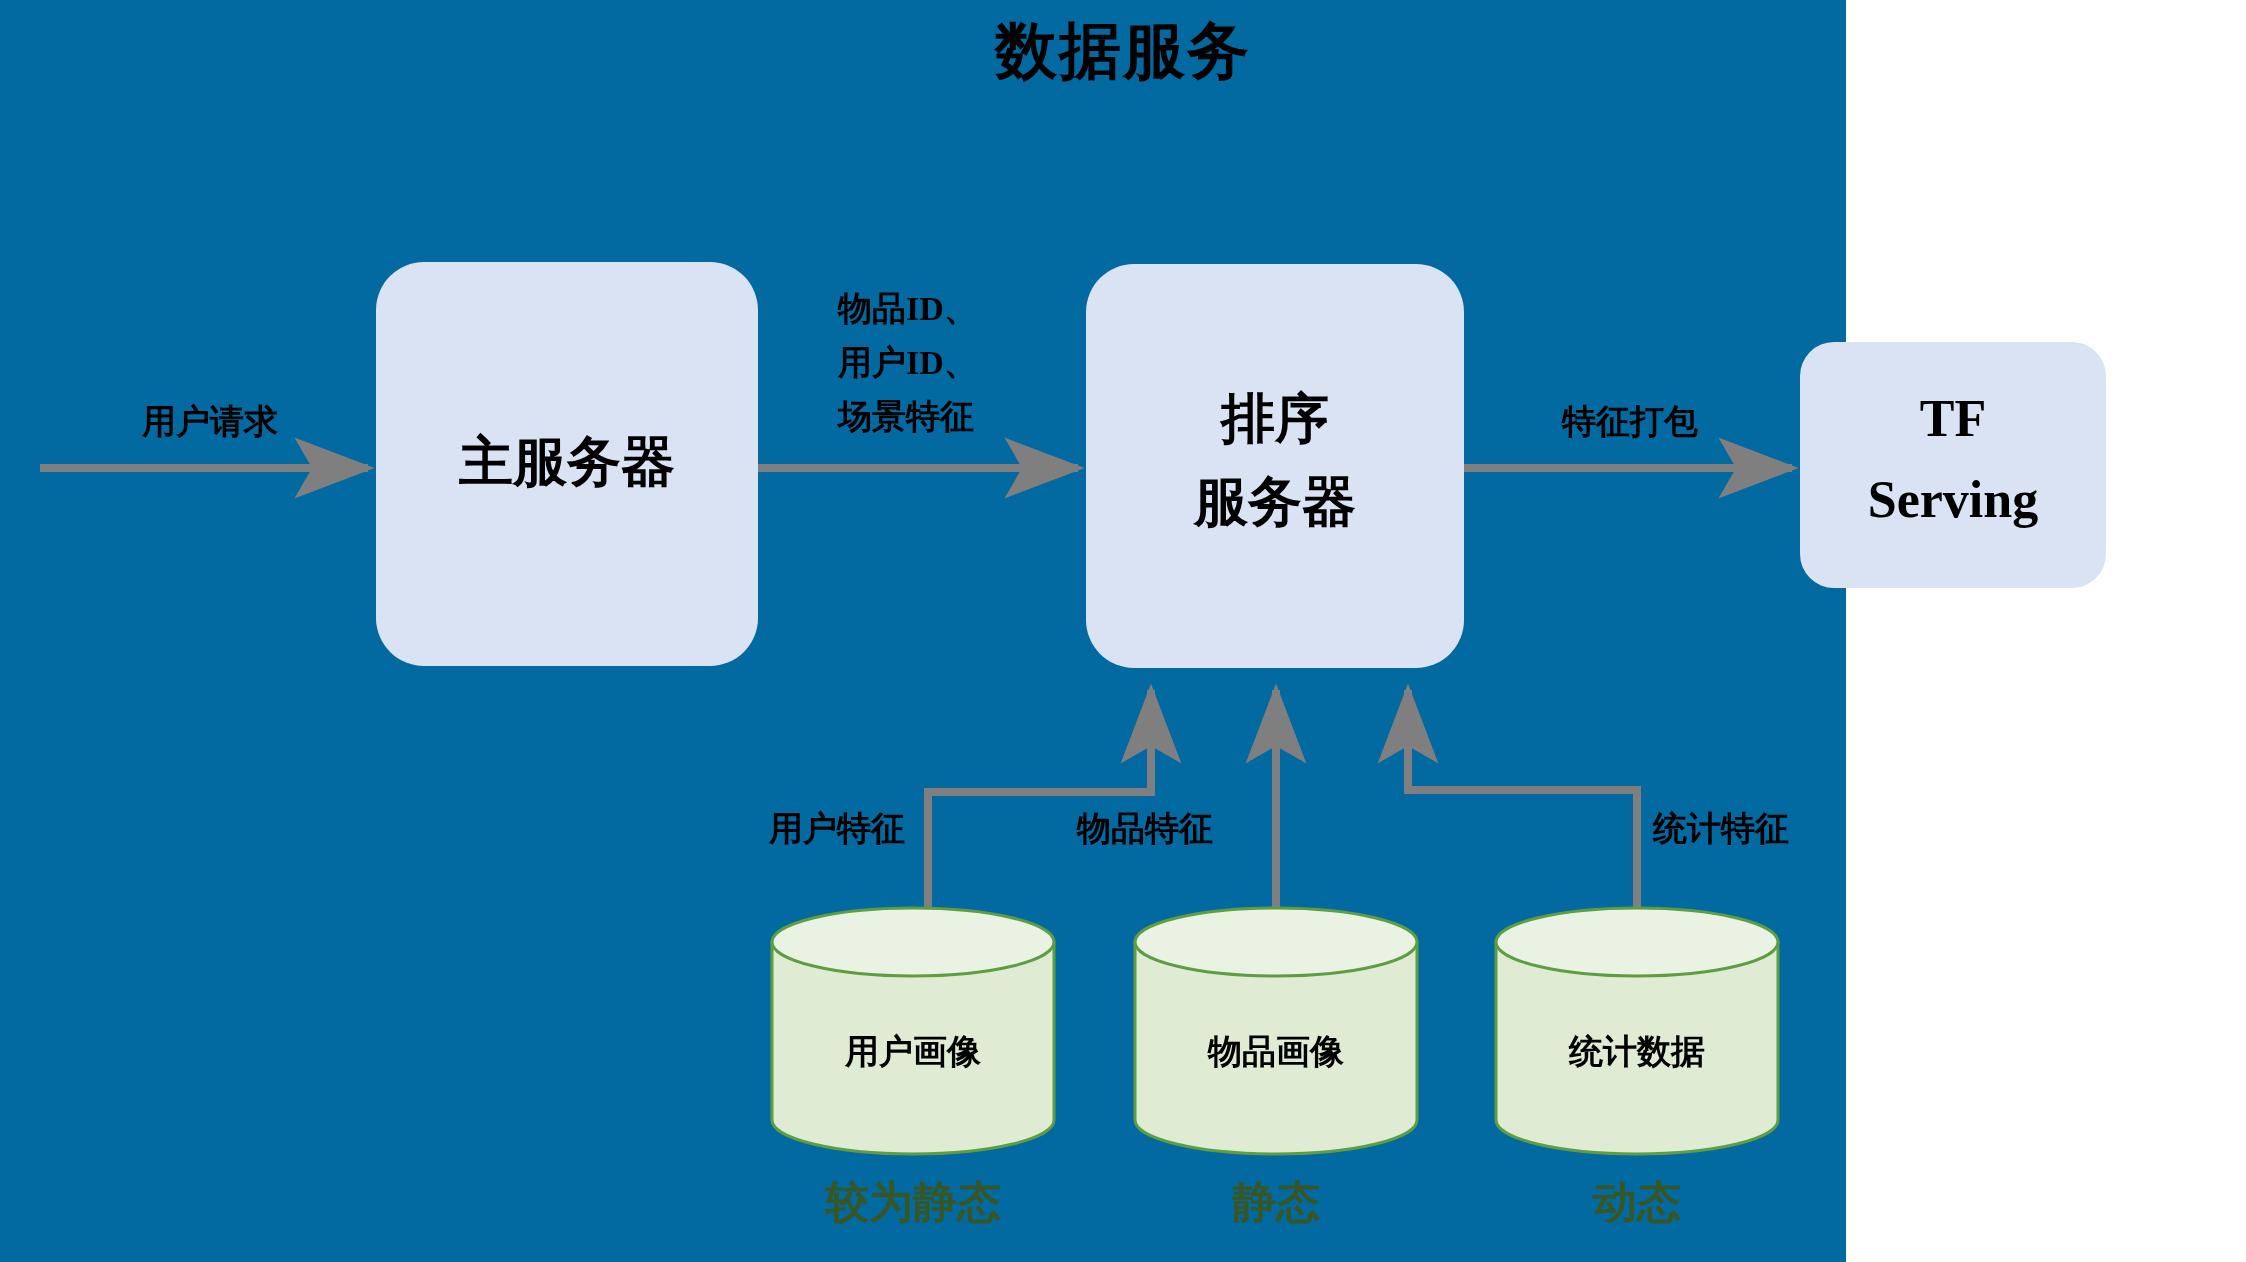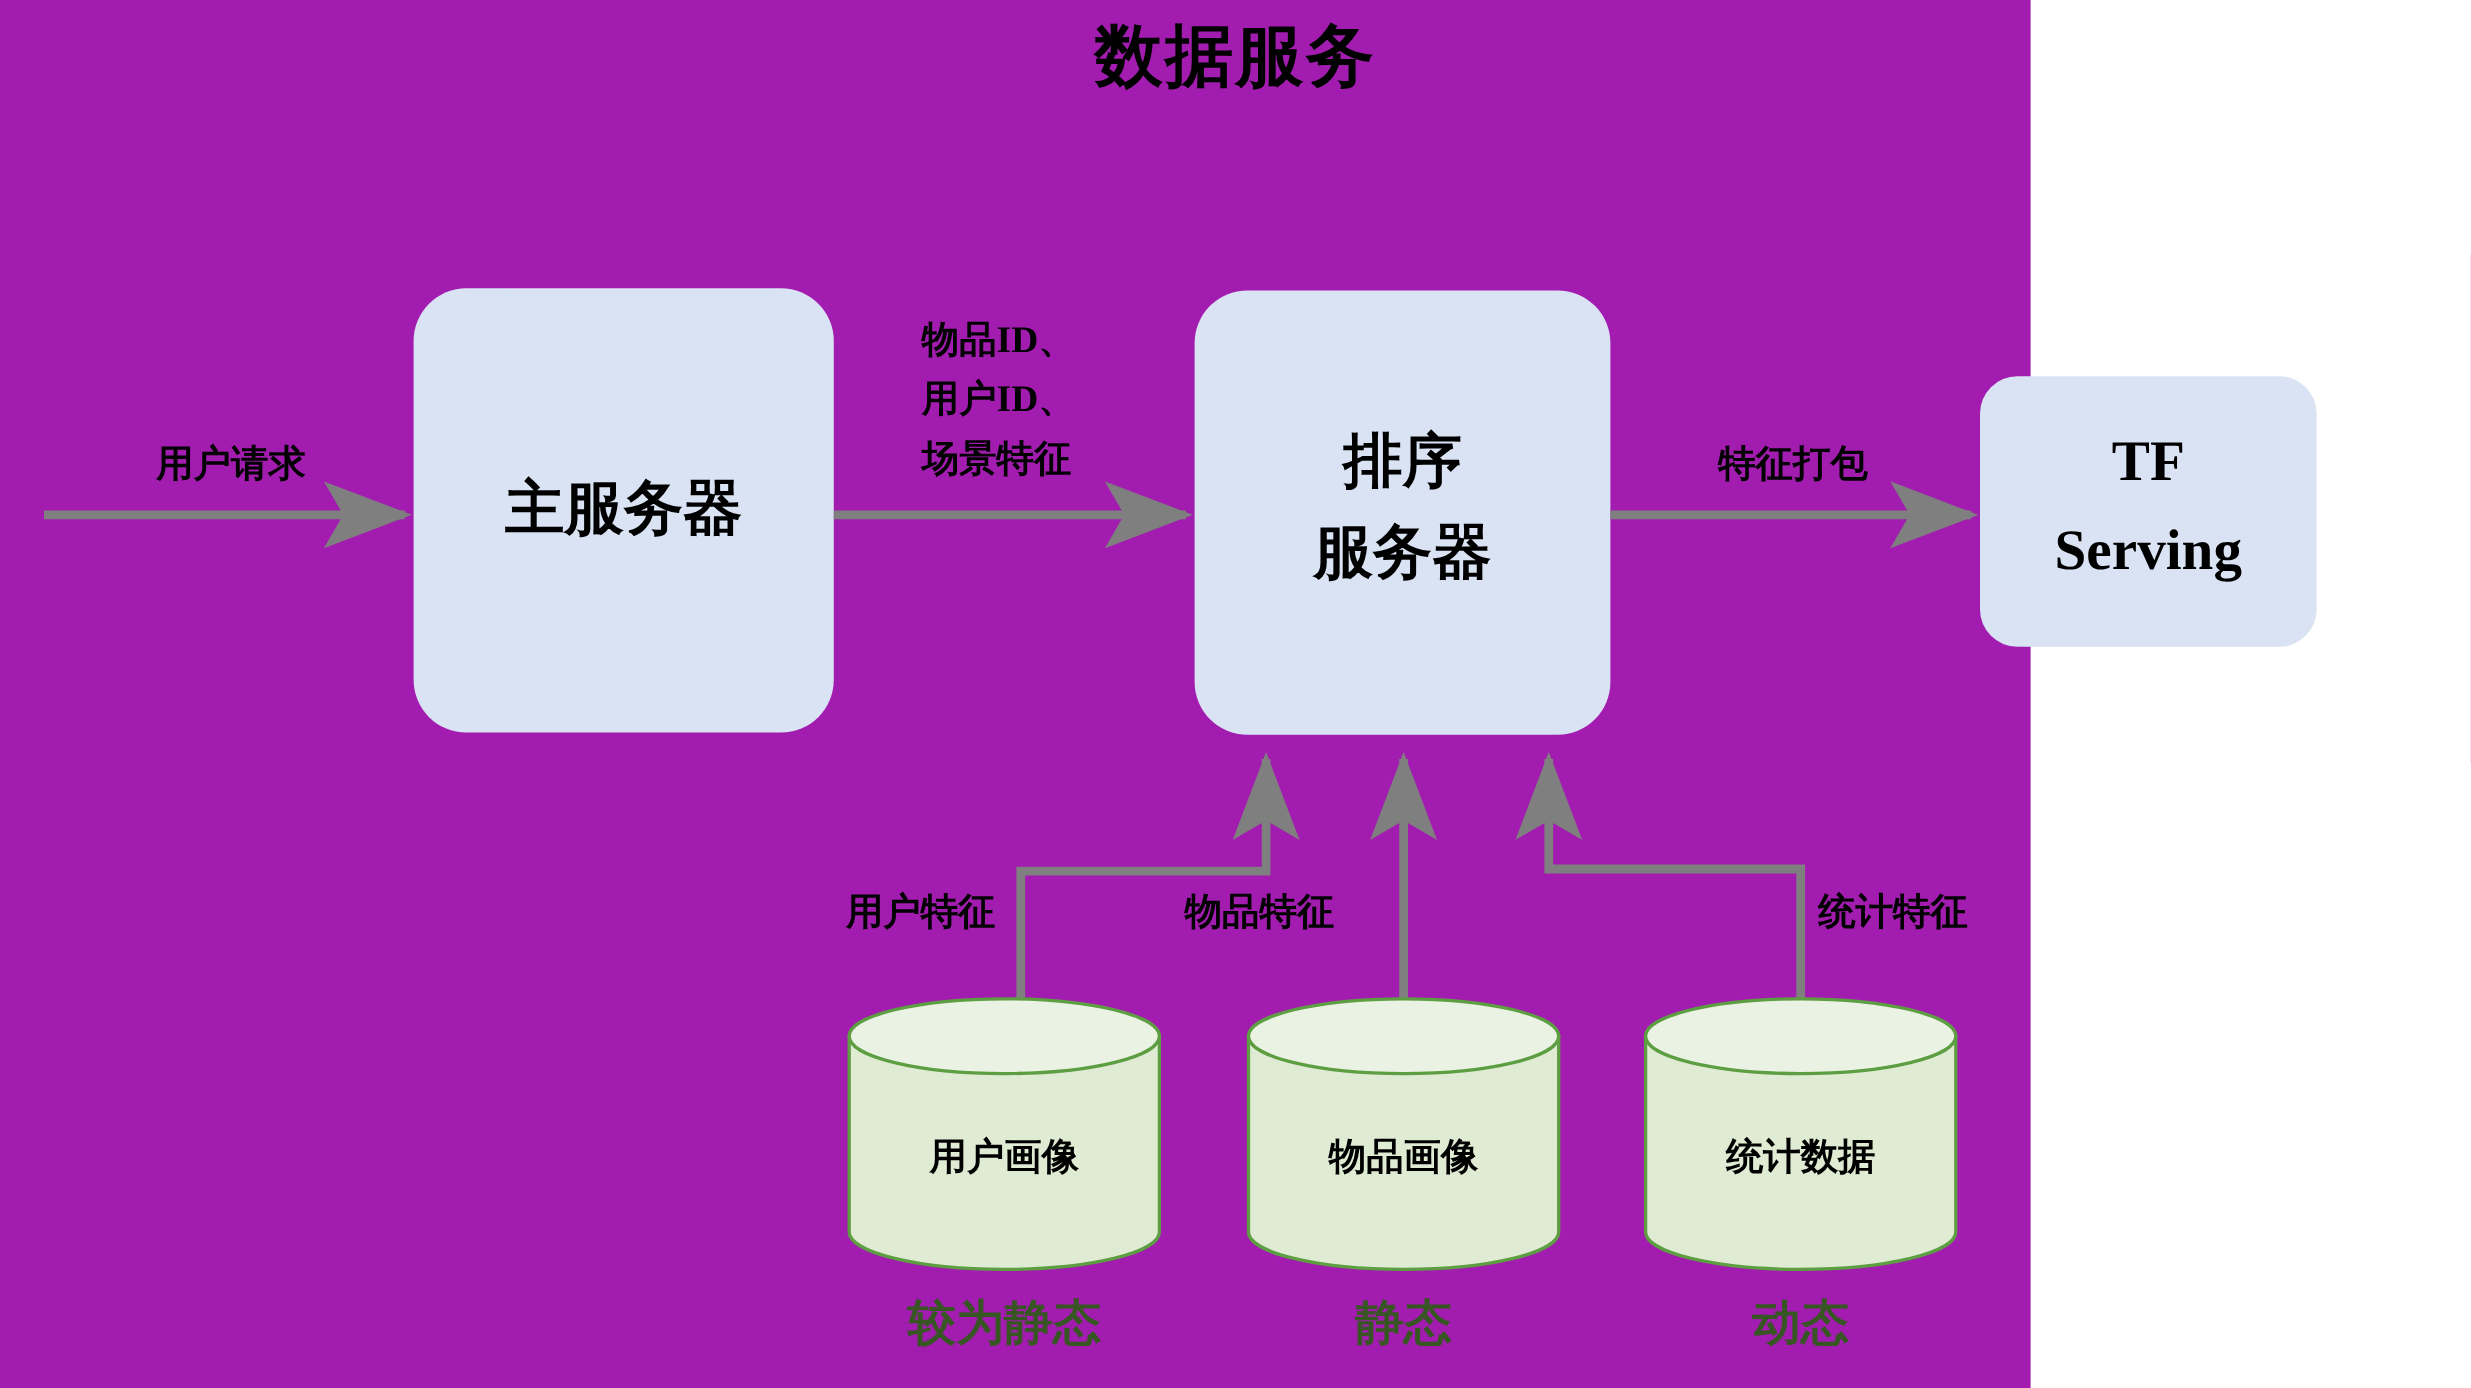--- a/index.html
+++ b/index.html
@@ -10,21 +10,21 @@
   body {
     width: 2246px;
     height: 1262px;
     font-family: "Liberation Serif", "DejaVu Serif", serif;
     overflow: hidden;
   }
   #diagram-root {
     position: relative;
     width: 1846px;
     height: 1262px;
-    background: #a21caf;
+    background: #0369a1;
   }
   svg.canvas {
     position: absolute;
     left: 0;
     top: 0;
     width: 2246px;
     height: 1262px;
   }
   .node-box {
     filter: none;

